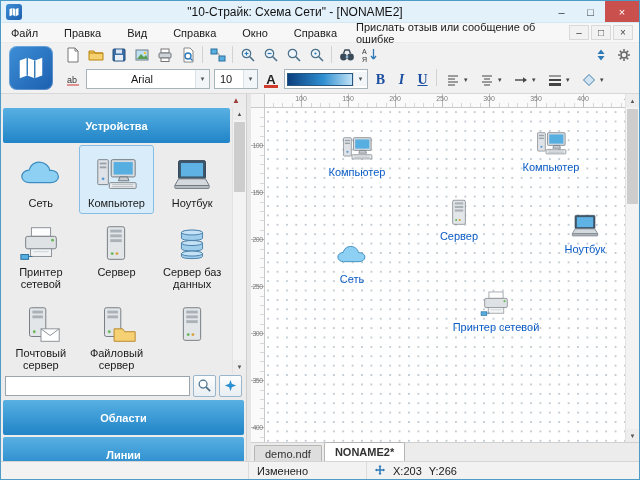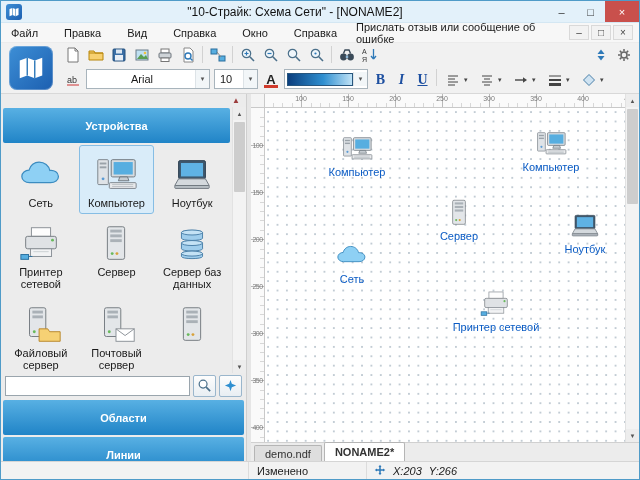--- a/index.html
+++ b/index.html
@@ -96,21 +96,21 @@
   .nicon svg{width:34px;height:30px;}
   .nlabel{margin-top:2px;color:#0a5bc4;white-space:nowrap;}
 
   
   .tabs-row{height:19px;flex:none;background:#ececec;border-top:1px solid #d0d0d0;display:flex;align-items:flex-end;padding-left:3px;}
   .tab{height:16px;padding:0 10px;display:flex;align-items:center;border:1px solid #b5b5b5;border-bottom:none;background:#dedede;color:#333;margin-right:2px;border-radius:2px 2px 0 0;}
   .tab.active{background:#fff;font-weight:bold;height:19px;}
   .statusbar{height:18px;flex:none;background:#f2f2f2;border-top:1px solid #d5d5d5;display:flex;align-items:center;}
   .sb-left{width:248px;height:100%;flex:none;border-right:1px solid #dcdcdc;}
   .sb-modified{width:118px;height:100%;flex:none;display:flex;align-items:center;padding-left:8px;border-right:1px solid #dcdcdc;}
-  .sb-coords{display:flex;align-items:center;gap:7px;padding-left:7px;font-style:italic;}
+  .sb-coords{display:flex;align-items:center;gap:7px;padding-left:7px;}
   .sb-coords svg{width:12px;height:12px;}
 </style>
 </head>
 <body>
 
 <div class="window">
 
   <div class="titlebar">
     <span class="app-icon-small">
         <svg viewBox="0 0 32 32">
@@ -420,37 +420,37 @@
                 </div>
                 <div class="plabel">Сервер баз данных</div>
               </div>
               <div class="pcell">
                 <div class="picon">
                   <svg viewBox="0 0 48 40">
                     <rect x="12" y="2" width="17" height="30" rx="2" fill="#e3e6e9" stroke="#747a80"></rect>
                     <rect x="15" y="5" width="11" height="3" fill="#aab1b7"></rect>
                     <rect x="15" y="10" width="11" height="3" fill="#aab1b7"></rect>
                     <circle cx="17" cy="27" r="1.5" fill="#69b95c"></circle>
-                    <path d="M22 24h9l2 3h11v10H22z" fill="#f6d174" stroke="#b8872b"></path>
-                  </svg>
-                </div>
-                <div class="plabel">Файловый сервер</div>
+                    <rect x="24" y="24" width="19" height="13" fill="#fff" stroke="#8a9096"></rect>
+                    <path d="M24 24l9.5 7 9.5-7" fill="none" stroke="#8a9096"></path>
+                  </svg>
+                </div>
+                <div class="plabel">Почтовый сервер</div>
               </div>
               <div class="pcell">
                 <div class="picon">
                   <svg viewBox="0 0 48 40">
                     <rect x="12" y="2" width="17" height="30" rx="2" fill="#e3e6e9" stroke="#747a80"></rect>
                     <rect x="15" y="5" width="11" height="3" fill="#aab1b7"></rect>
                     <rect x="15" y="10" width="11" height="3" fill="#aab1b7"></rect>
                     <circle cx="17" cy="27" r="1.5" fill="#69b95c"></circle>
-                    <rect x="24" y="24" width="19" height="13" fill="#fff" stroke="#8a9096"></rect>
-                    <path d="M24 24l9.5 7 9.5-7" fill="none" stroke="#8a9096"></path>
-                  </svg>
-                </div>
-                <div class="plabel">Почтовый сервер</div>
+                    <path d="M22 24h9l2 3h11v10H22z" fill="#f6d174" stroke="#b8872b"></path>
+                  </svg>
+                </div>
+                <div class="plabel">Файловый сервер</div>
               </div>
               <div class="pcell">
                 <div class="picon">
                   <svg viewBox="0 0 48 40">
                     <rect x="15" y="2" width="18" height="34" rx="2" fill="#e3e6e9" stroke="#747a80"></rect>
                     <rect x="18" y="5" width="12" height="3" fill="#aab1b7"></rect>
                     <rect x="18" y="10" width="12" height="3" fill="#aab1b7"></rect>
                     <rect x="18" y="15" width="12" height="3" fill="#aab1b7"></rect>
                     <circle cx="20" cy="30" r="1.5" fill="#69b95c"></circle>
                     <circle cx="25" cy="30" r="1.5" fill="#d8a13a"></circle>

